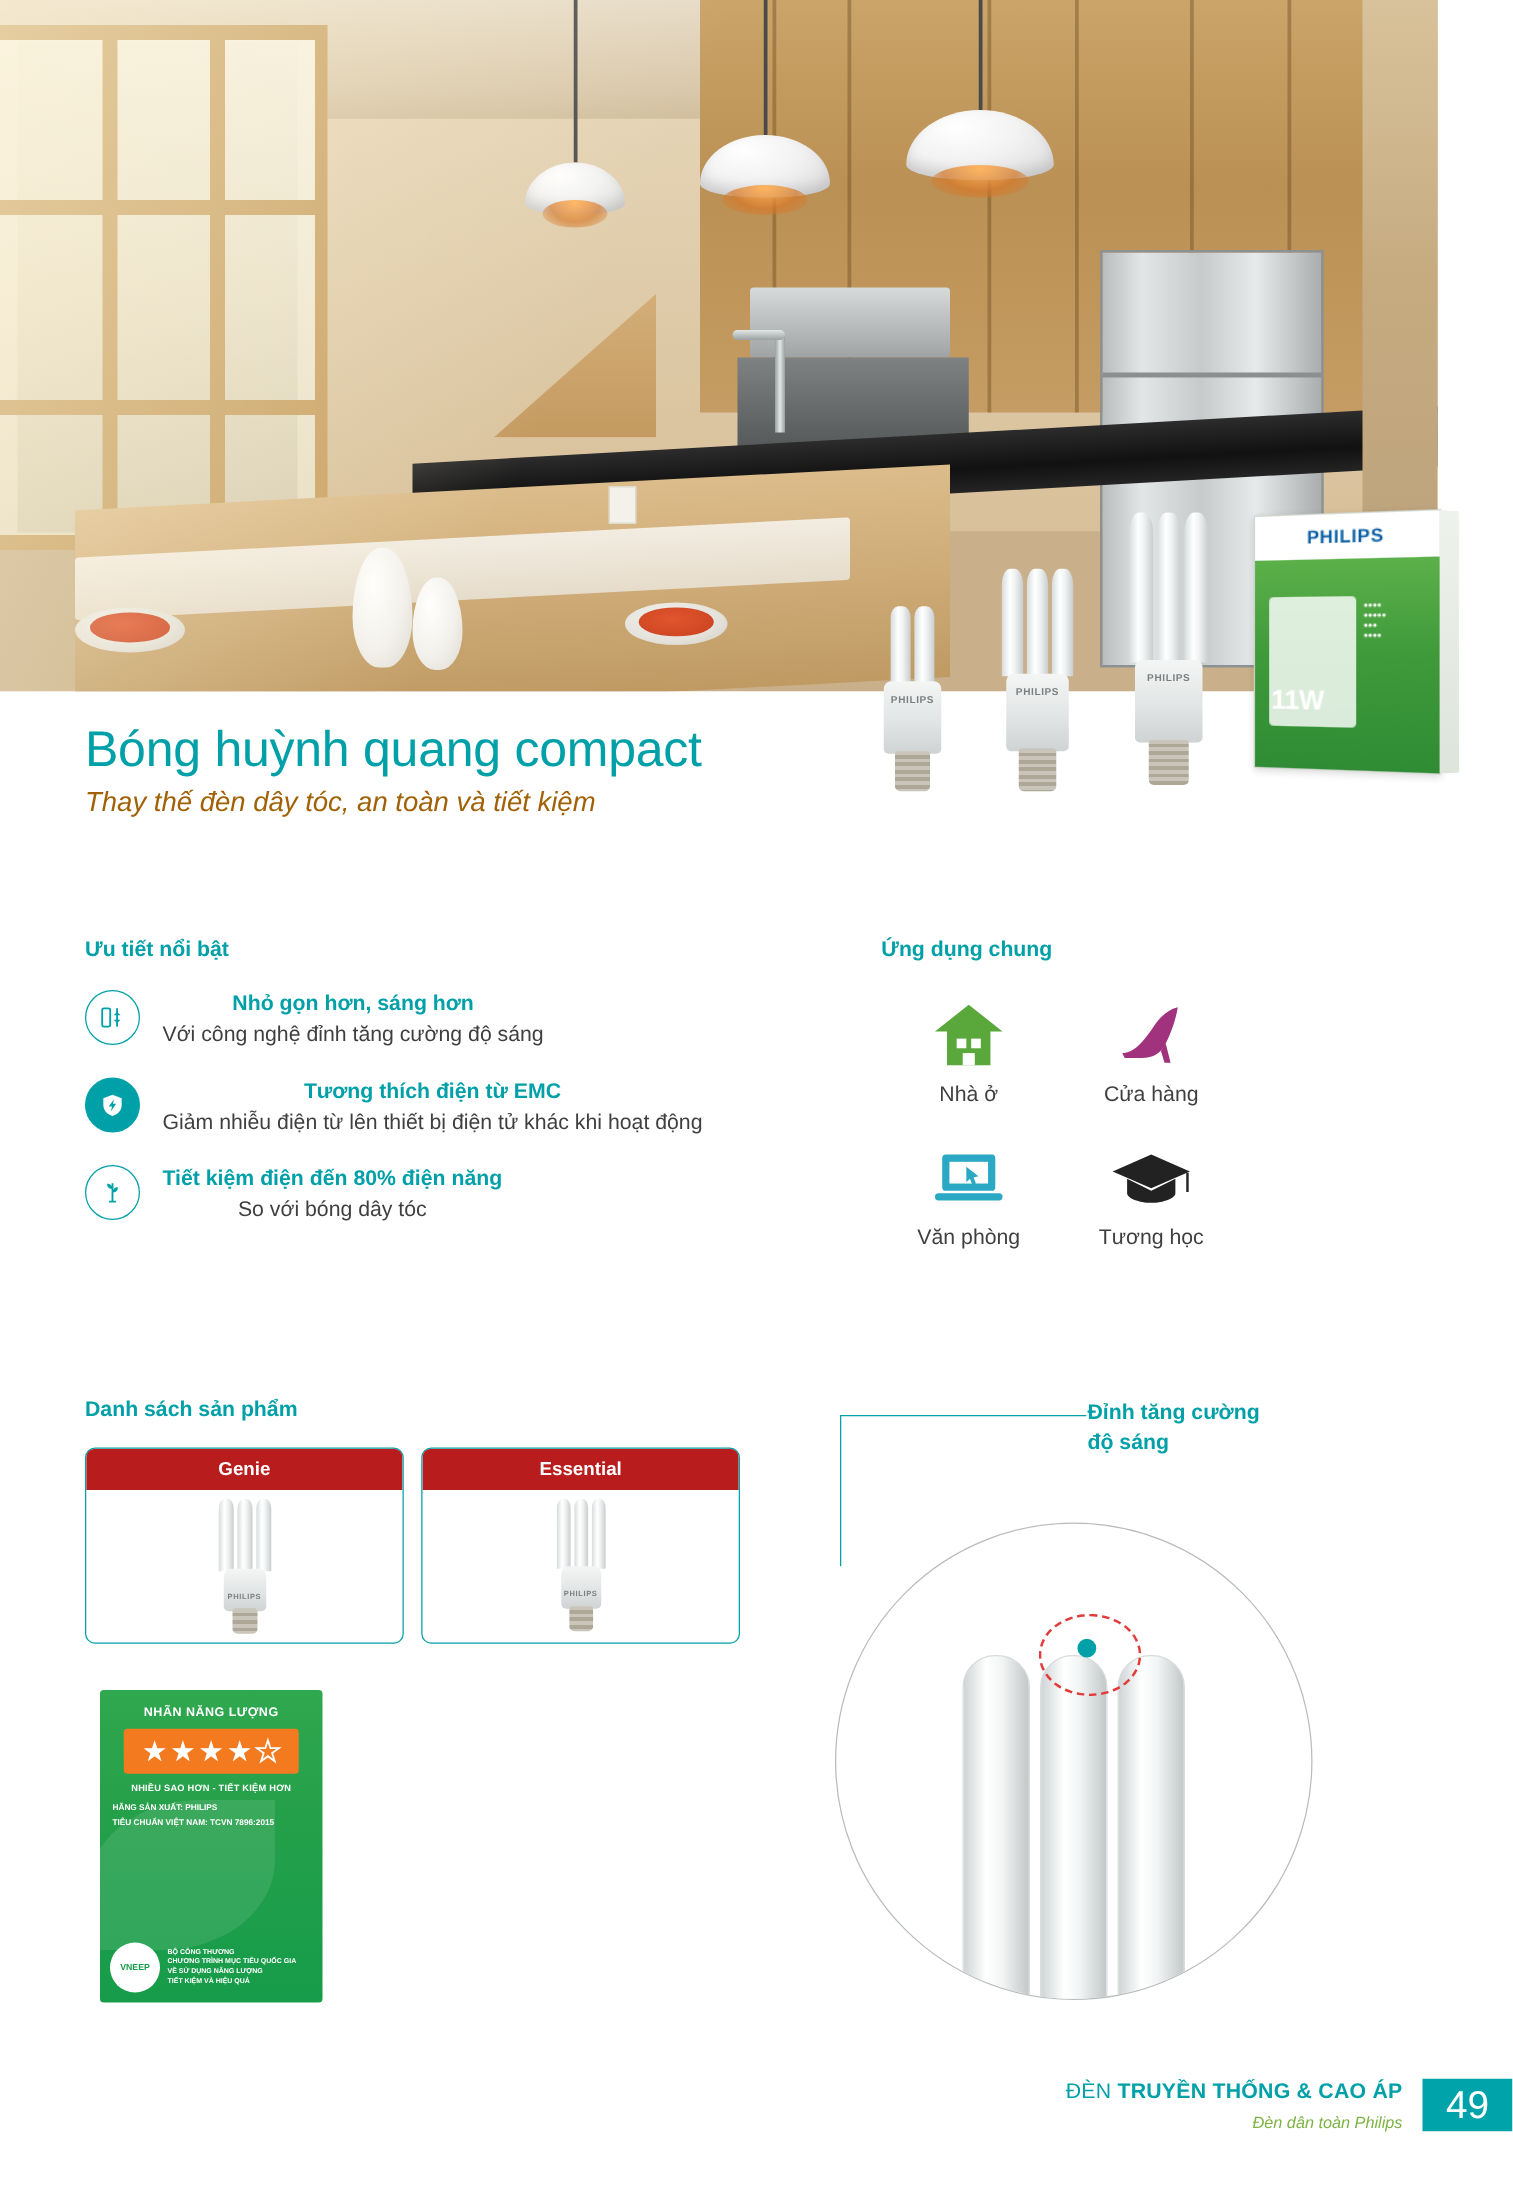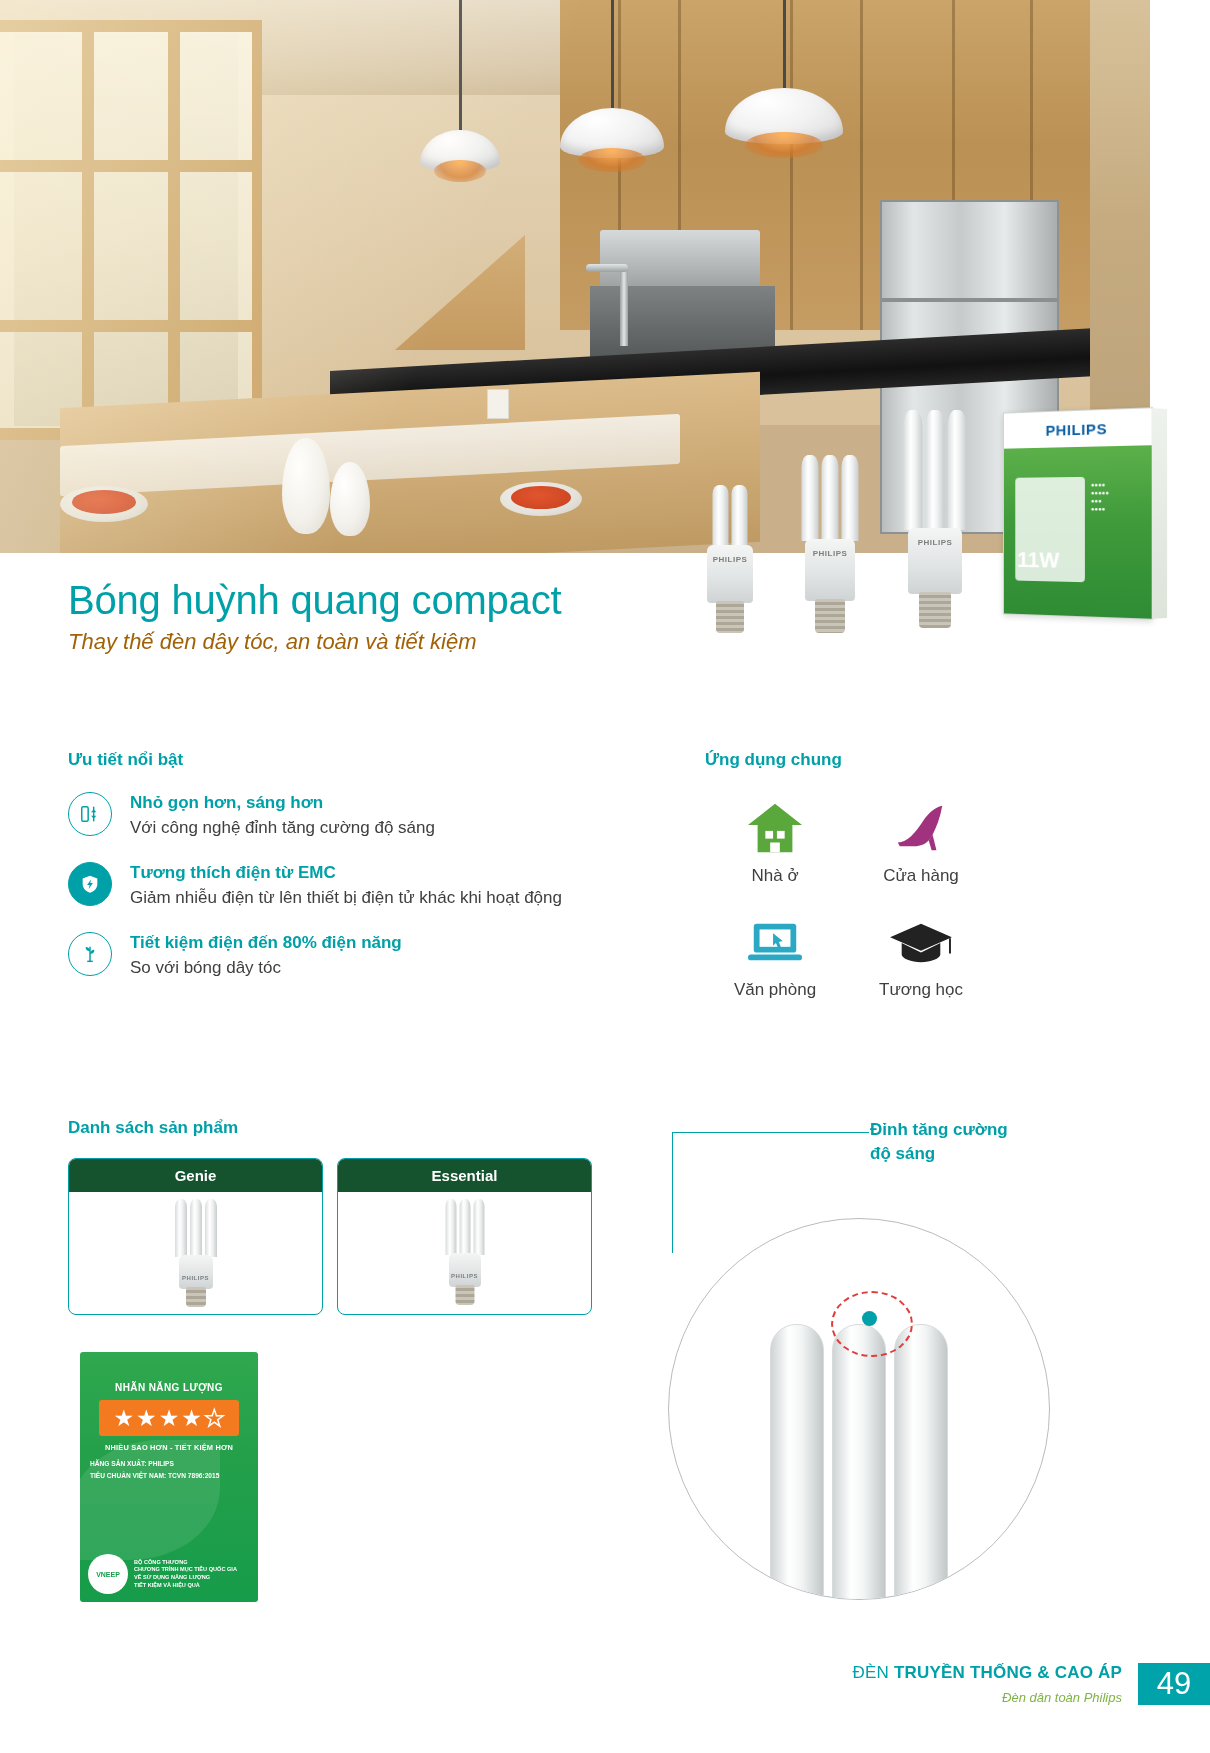--- a/index.html
+++ b/index.html
@@ -232,21 +232,21 @@
     margin-top: 6px; font-size: 22px; color: #a16207; font-style: italic;
   }
 
   
   .h-section {
     font-size: 17px; font-weight: bold; color: #00a0a8;
   }
 
   
   .features { position: absolute; left: 68px; top: 750px; width: 520px; }
-  .feat-list { margin-top: 22px; }
+  .feat-list { margin-top: 22px; text-align: center; }
   .feat {
     display: flex; gap: 18px; margin-bottom: 22px; align-items: flex-start;
   }
   .feat .ic {
     width: 42px; height: 42px; flex: 0 0 42px; border-radius: 50%;
     border: 1.6px solid #00a0a8; display: flex; align-items: center; justify-content: center;
     background: #fff;
   }
   .feat .ic.filled { background: #00a0a8; border-color: #00a0a8; }
   .feat .txt { padding-top: 1px; }
@@ -265,34 +265,34 @@
   .app .lbl { margin-top: 10px; font-size: 17px; color: #3f3f3f; }
 
   
   .products { position: absolute; left: 68px; top: 1118px; width: 540px; }
   .prod-row { display: flex; gap: 14px; margin-top: 20px; }
   .prod {
     width: 253px; border: 1px solid #00a0a8; border-radius: 8px; overflow: hidden;
     background: #fff;
   }
   .prod .phead {
-    background: #14532d; color: #fff; font-size: 15px; font-weight: bold;
+    background: #b91c1c; color: #fff; font-size: 15px; font-weight: bold;
     text-align: center; padding: 8px 0;
   }
   .prod .pbody { height: 122px; display: flex; align-items: center; justify-content: center; }
 
   
   .energy {
     position: absolute; left: 80px; top: 1352px; width: 178px; height: 250px;
     background: linear-gradient(180deg,#2fa84f 0%, #25a04a 40%, #169c4a 100%);
     border-radius: 3px; overflow: hidden;
   }
   .energy .etitle {
     text-align: center; color: #fff; font-size: 10px; font-weight: bold;
-    letter-spacing: .4px; padding-top: 30px;
+    letter-spacing: .4px; padding-top: 13px;
   }
   .energy .starbox {
     margin: 7px auto 0; width: 140px; height: 36px; background: #f47a20;
     border-radius: 3px; display: flex; align-items: center; justify-content: center; gap: 2px;
   }
   .energy .star { font-size: 23px; line-height: 23px; color: #fff; }
   .energy .star.off { color: #f47a20; -webkit-text-stroke: 1.4px #fff; }
   .energy .eline {
     color: #fff; font-size: 7.4px; font-weight: bold; text-align: center; margin-top: 7px;
     letter-spacing: .2px;

